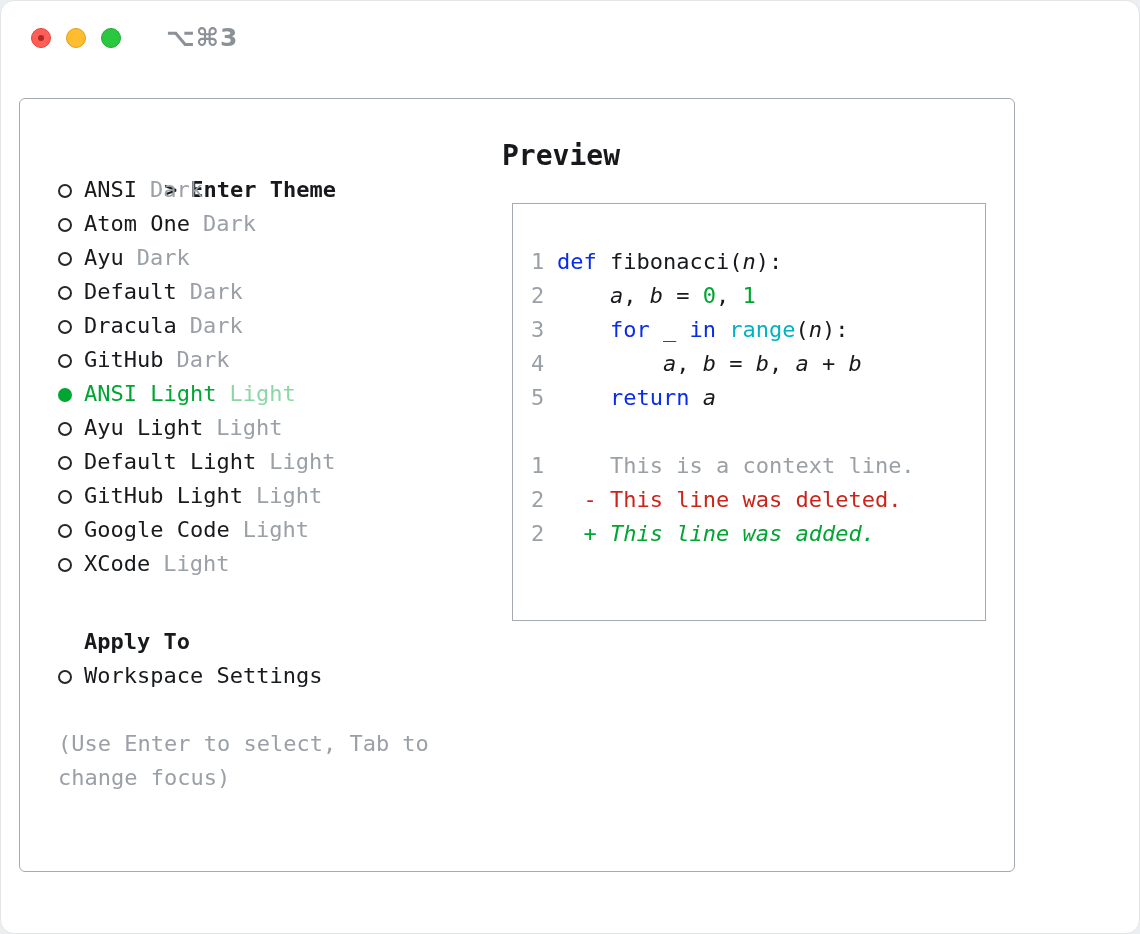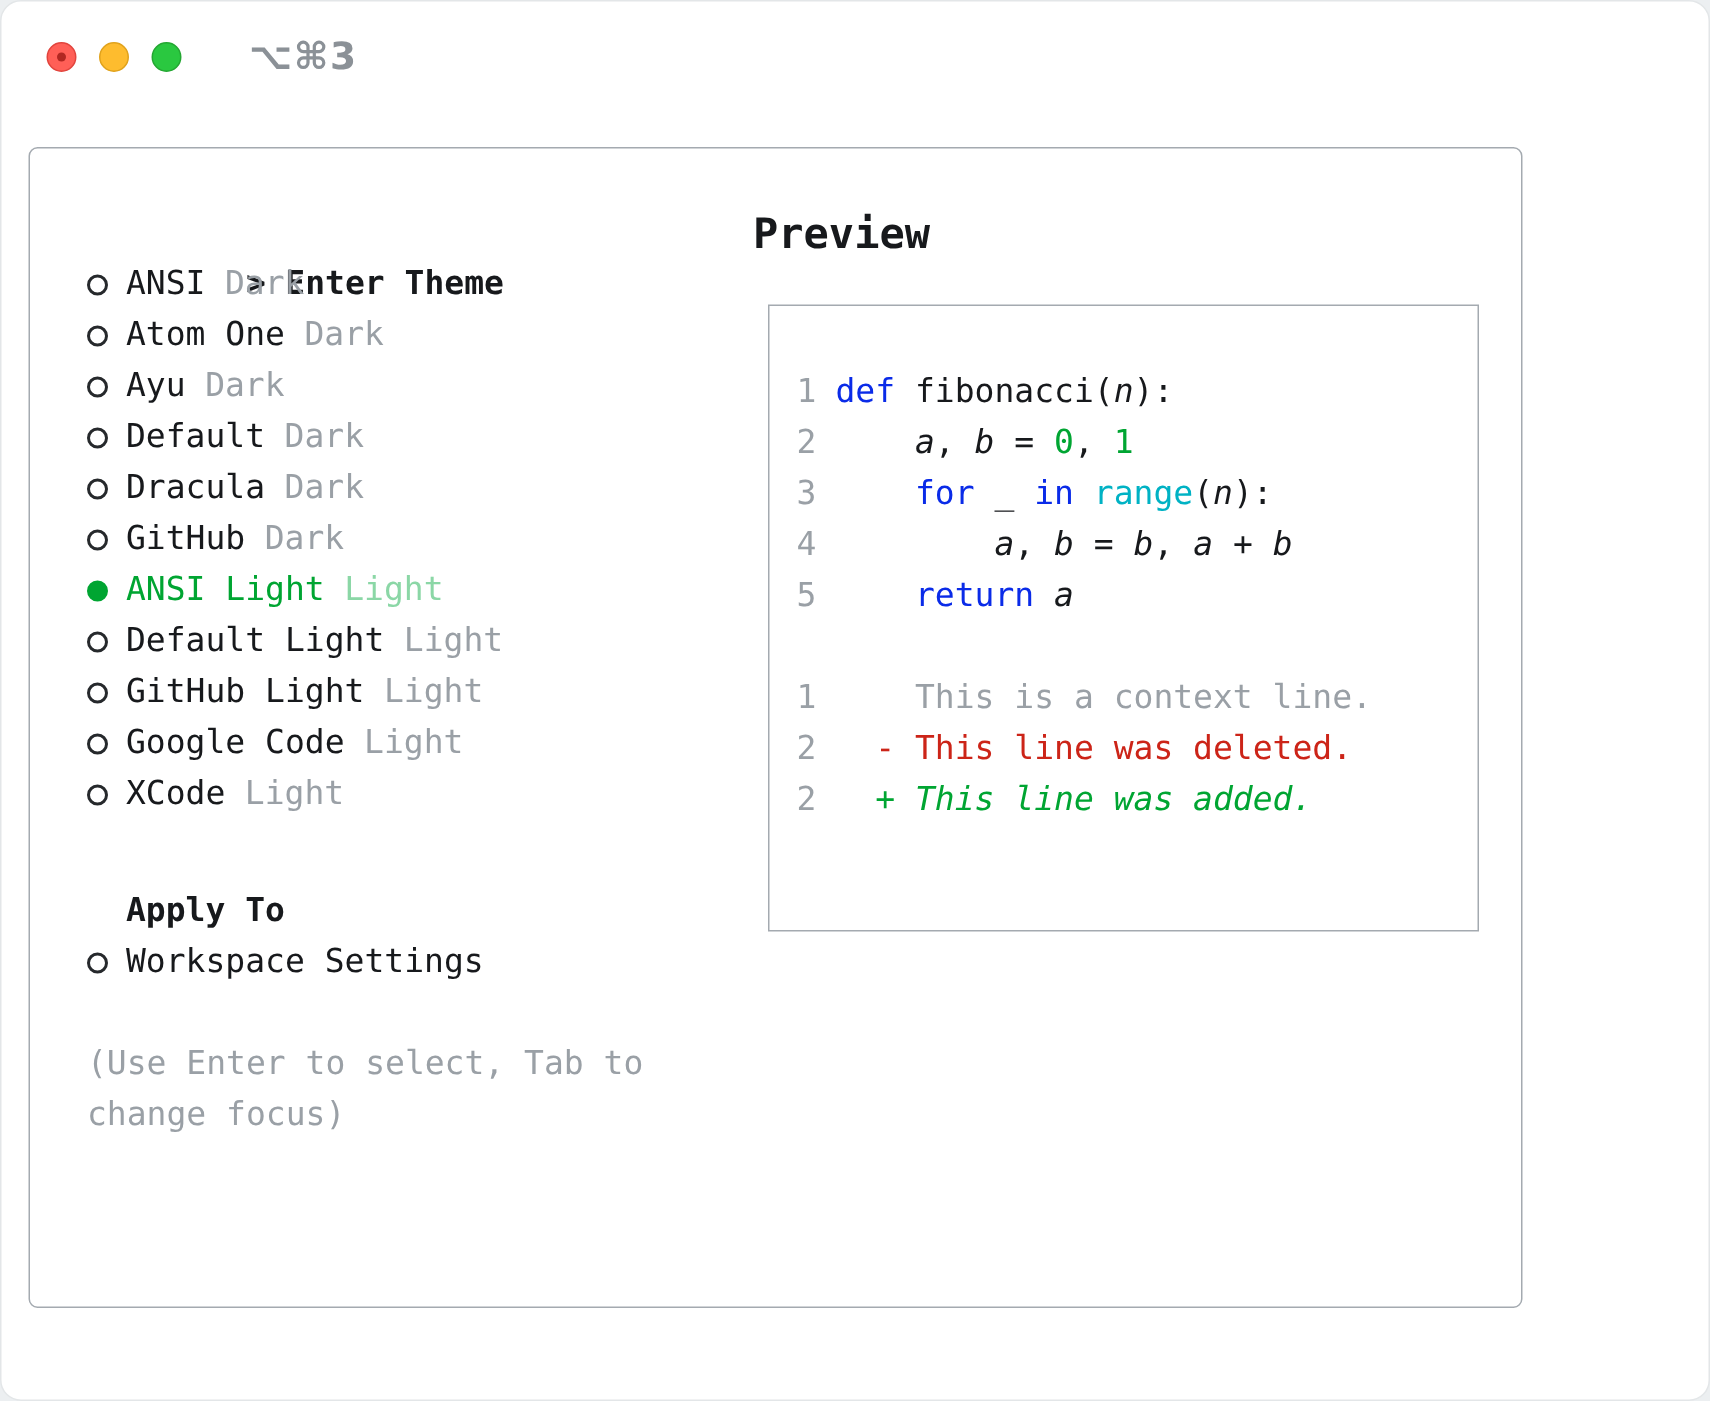--- a/index.html
+++ b/index.html
@@ -92,20 +92,21 @@
         <span class="prompt">&gt;</span><span>Enter Theme</span>
       </div>
       <div id="theme-list">
           <div class="row"><span class="bullet"></span><span class="name">ANSI</span><span class="suffix">Dark</span></div>
           <div class="row"><span class="bullet"></span><span class="name">Atom One</span><span class="suffix">Dark</span></div>
           <div class="row"><span class="bullet"></span><span class="name">Ayu</span><span class="suffix">Dark</span></div>
           <div class="row"><span class="bullet"></span><span class="name">Default</span><span class="suffix">Dark</span></div>
           <div class="row"><span class="bullet"></span><span class="name">Dracula</span><span class="suffix">Dark</span></div>
           <div class="row"><span class="bullet"></span><span class="name">GitHub</span><span class="suffix">Dark</span></div>
           <div class="row selected"><span class="bullet on"></span><span class="name">ANSI Light</span><span class="suffix">Light</span></div>
+          <div class="row"><span class="bullet"></span><span class="name">Ayu Light</span><span class="suffix">Light</span></div>
           <div class="row"><span class="bullet"></span><span class="name">Default Light</span><span class="suffix">Light</span></div>
           <div class="row"><span class="bullet"></span><span class="name">GitHub Light</span><span class="suffix">Light</span></div>
           <div class="row"><span class="bullet"></span><span class="name">Google Code</span><span class="suffix">Light</span></div>
           <div class="row"><span class="bullet"></span><span class="name">XCode</span><span class="suffix">Light</span></div>
         </div>
 
       <div class="apply-block">
         <div class="row title-row apply-title">Apply To</div>
         <div id="apply-list">
             <div class="row"><span class="bullet"></span><span class="label">Workspace Settings</span></div>

